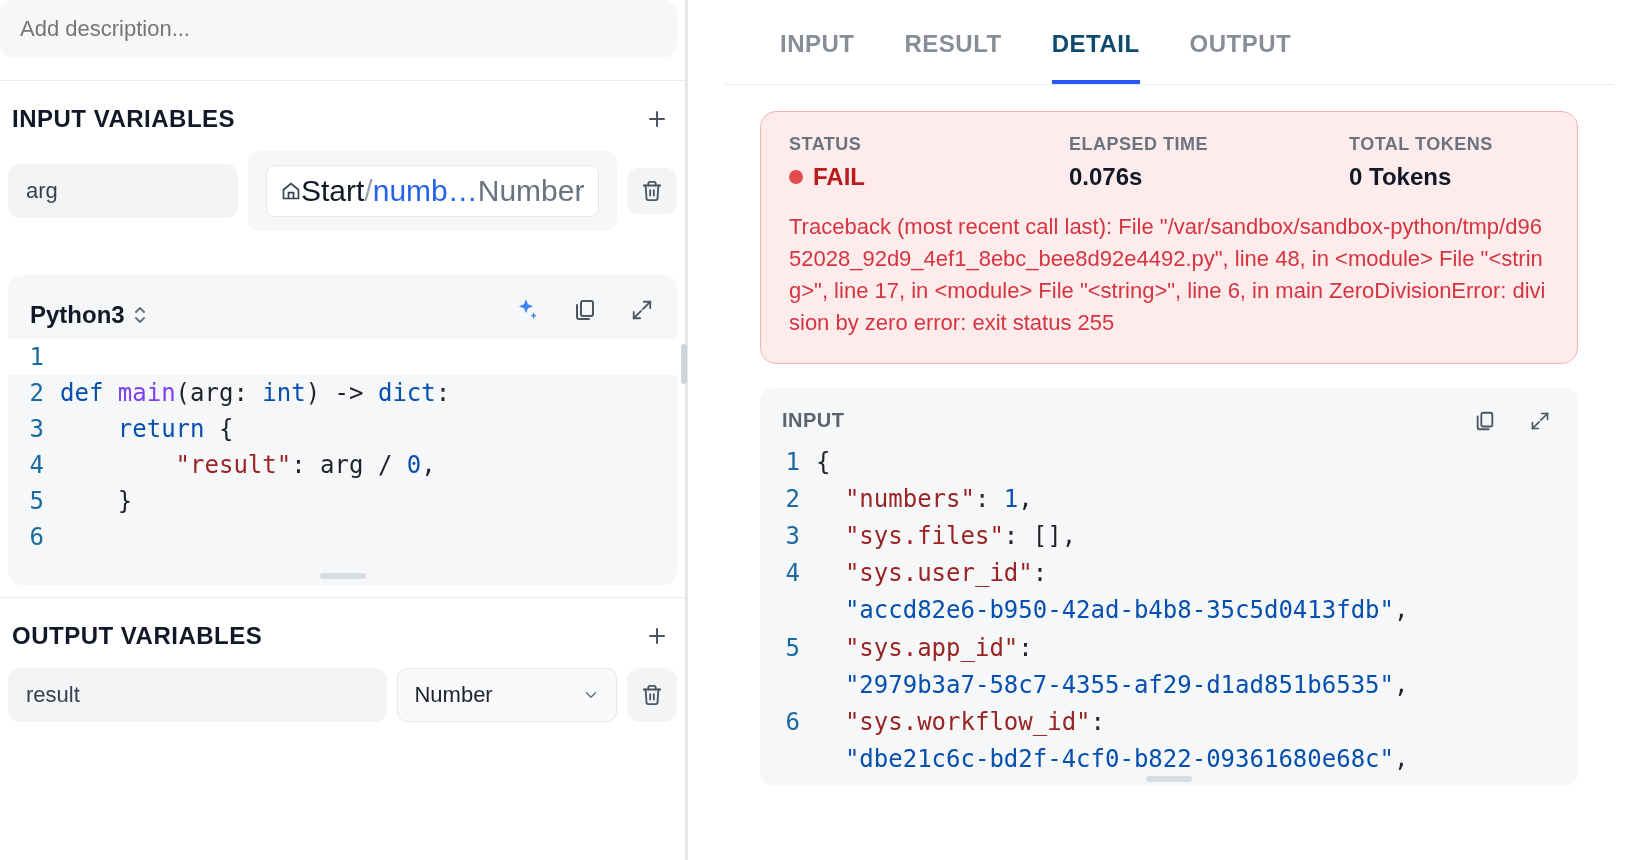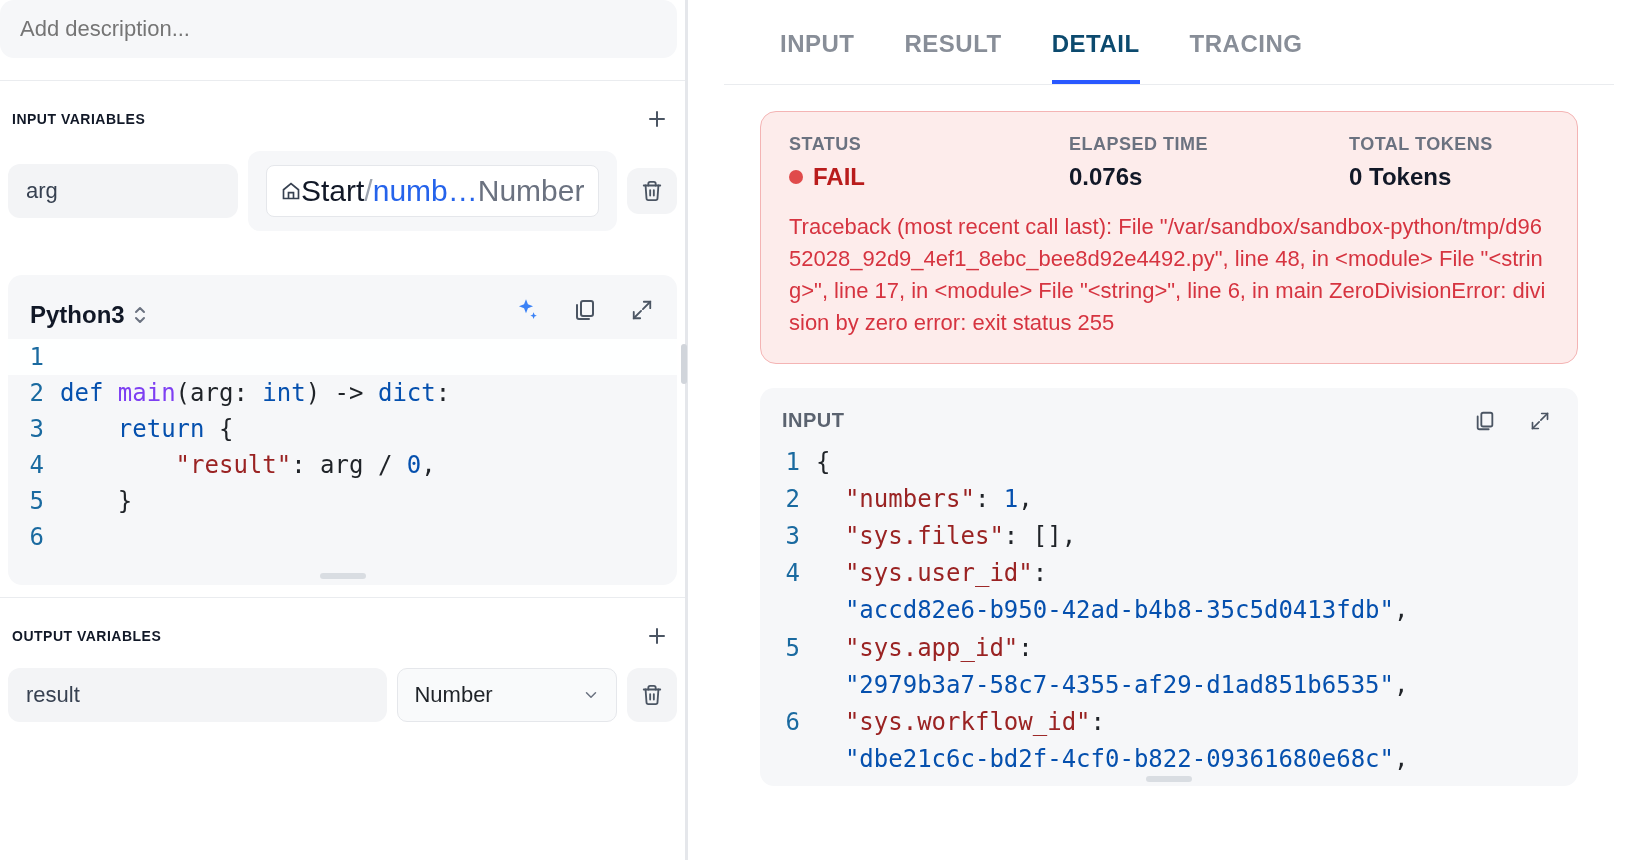--- a/index.html
+++ b/index.html
@@ -65,21 +65,21 @@
   border-top: 1px solid #eaecef;
   padding: 20px 0 16px 0;
 }
 .section-head {
   display: flex;
   align-items: center;
   justify-content: space-between;
   padding: 0 10px 14px 12px;
 }
 .section-title {
-  font-size: 14px;
+  font-size: 24px;
   font-weight: 700;
   letter-spacing: 0.5px;
   color: #111827;
 }
 .icon-btn {
   background: transparent;
   border: none;
   cursor: pointer;
   padding: 6px;
   color: #4b5563;
@@ -404,21 +404,21 @@
 
 <div class="splitter">
   <div class="splitter-handle"></div>
 </div>
 
 <div class="right-pane">
   <div class="tabs">
     <div class="tab">INPUT</div>
     <div class="tab">RESULT</div>
     <div class="tab active">DETAIL</div>
-    <div class="tab">TRACING</div>
+    <div class="tab">OUTPUT</div>
   </div>
 
   <div class="status-card">
     <div class="status-row">
       <div class="status-col">
         <span class="status-label">STATUS</span>
         <span class="status-val status-fail">
           <span class="dot"></span>
           <span>FAIL</span>
         </span>

